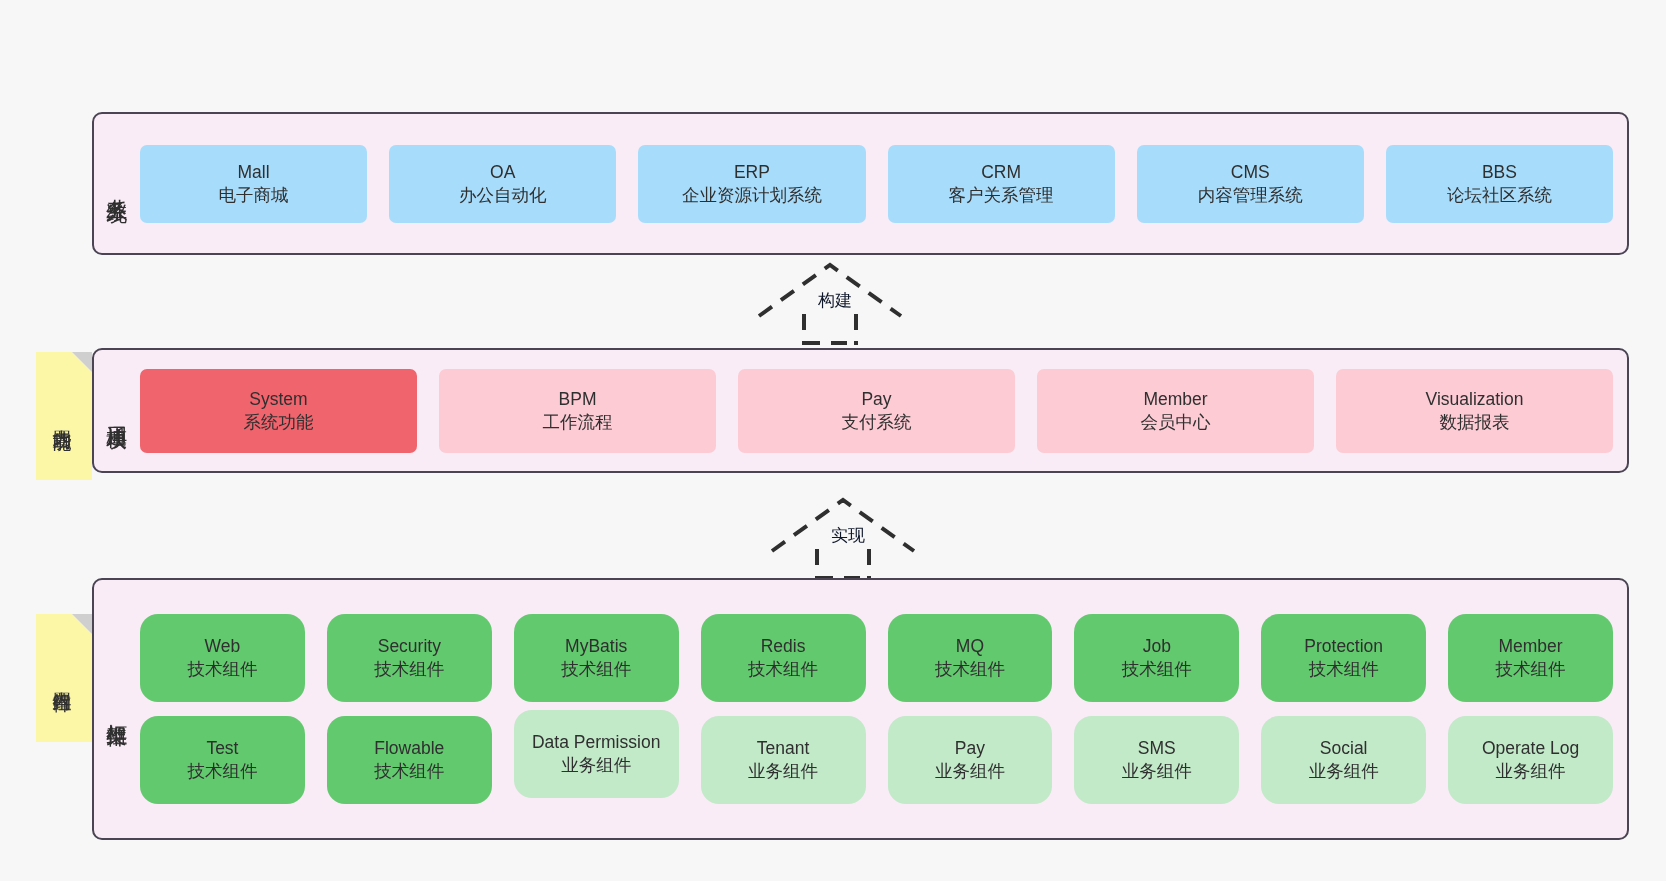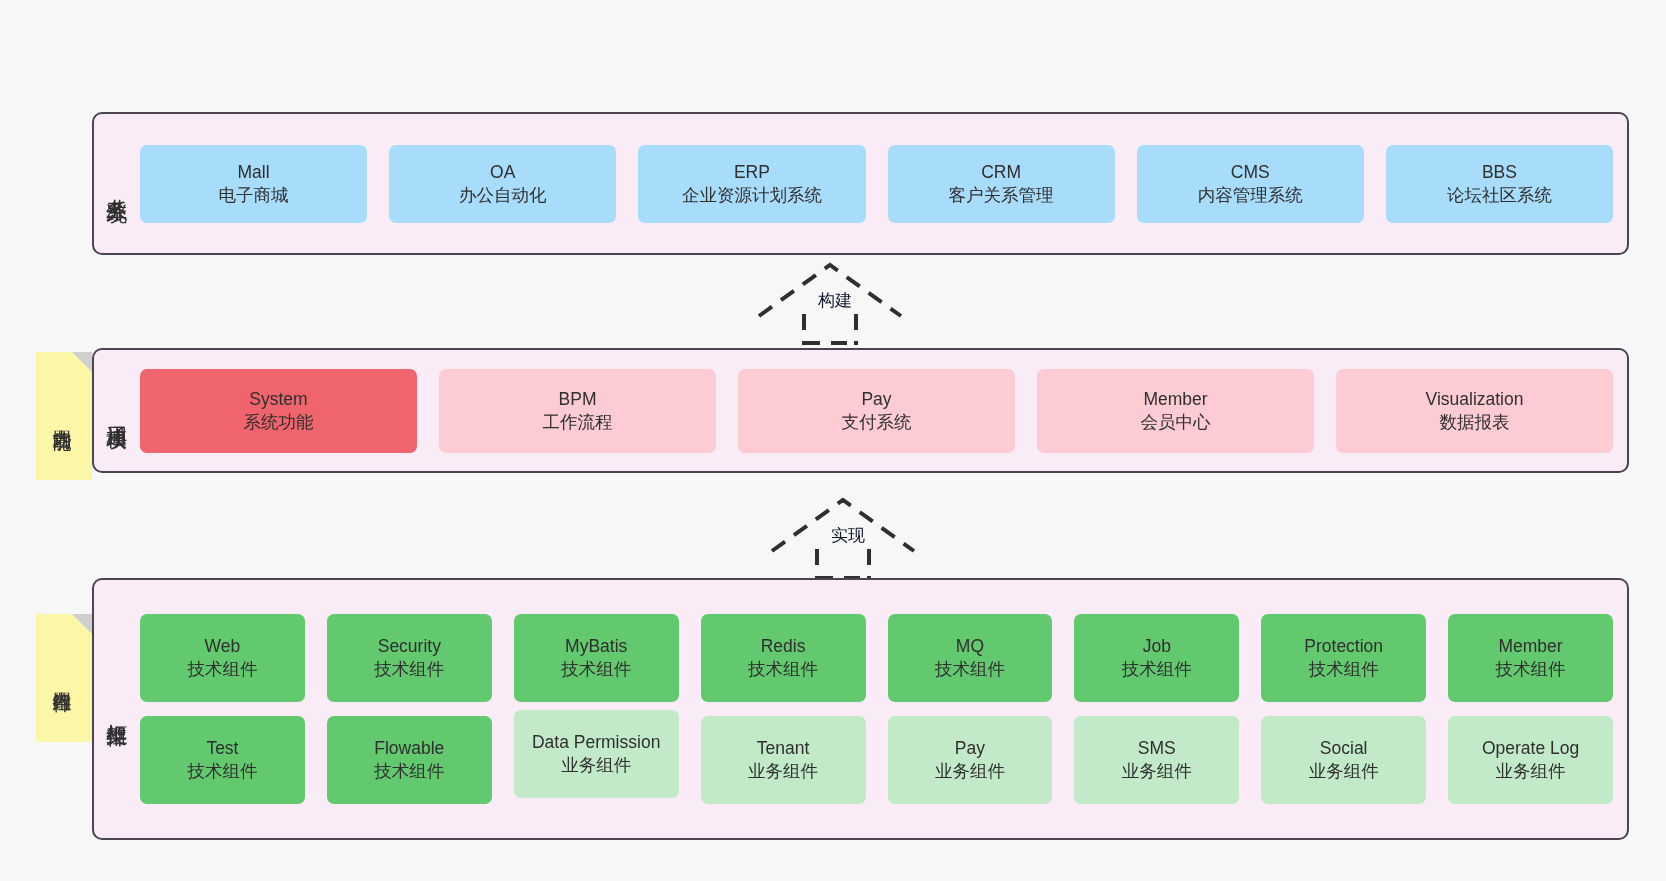--- a/index.html
+++ b/index.html
@@ -77,21 +77,21 @@
   .green{background:#63c96f;}
   .lgreen{background:#c2e9c8;}
 
   #layer-business{left:92px;top:112px;width:1537px;height:143px;}
   #layer-business .card{height:78px;}
 
   #layer-common{left:92px;top:348px;width:1537px;height:125px;}
   #layer-common .card{height:84px;}
 
   #layer-framework{left:92px;top:578px;width:1537px;height:262px;}
-  #layer-framework .card{height:88px;}
+  #layer-framework .card{height:88px;border-radius:18px;}
 
   
   .sticky{
     position:absolute;
     width:56px;
     background:#fbf7a7;
     display:flex;
     align-items:center;
     justify-content:center;
     font-size:19px;

